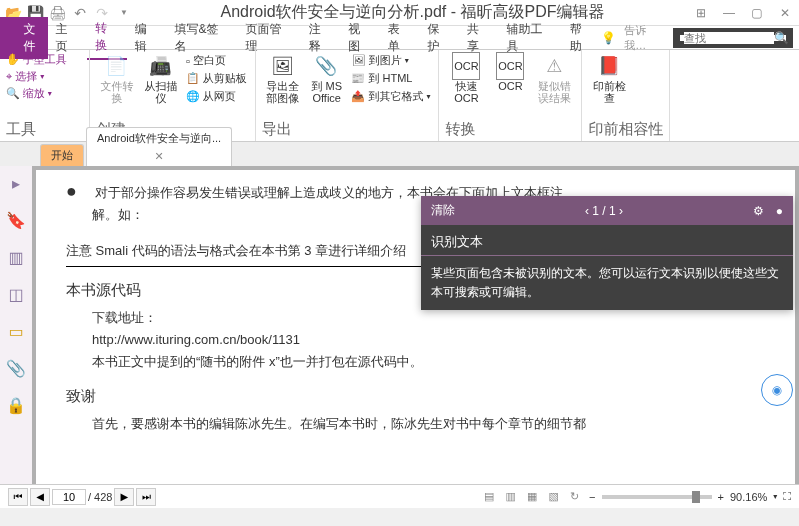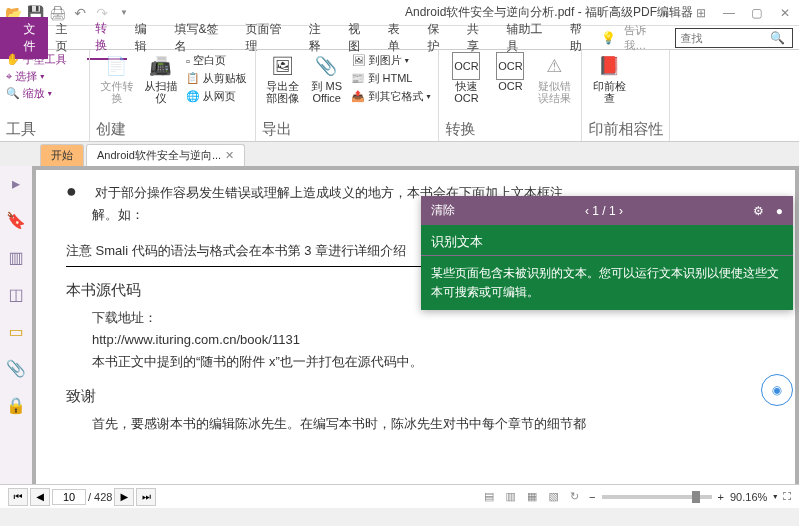--- a/index.html
+++ b/index.html
@@ -1,48 +1,48 @@
 <!DOCTYPE html>
 <html><head>
 <meta charset="utf-8">
 <style>
 * { margin: 0; padding: 0; box-sizing: border-box; font-family: "Microsoft YaHei", sans-serif; }
 body { width: 799px; height: 526px; background: #f0f0f0; overflow: hidden; font-size: 12px; color: #333; }
 .titlebar { height: 26px; background: #fff; display: flex; align-items: center; padding: 0 6px; border-bottom: 1px solid #ddd; }
 .titlebar .qat { display: flex; gap: 6px; align-items: center; }
 .titlebar .qat span { width: 16px; height: 16px; display: flex; align-items: center; justify-content: center; font-size: 14px; }
-.titlebar .title { flex: 1; text-align: right; font-size: 12px; color: #444; }
+.titlebar .title { flex: 1; text-align: center; font-size: 16px; color: #444; }
 .titlebar .wctrl { display: flex; gap: 12px; }
 .titlebar .wctrl span { width: 16px; cursor: pointer; text-align: center; color: #888; }
 .menubar { height: 24px; background: #fff; display: flex; align-items: center; border-bottom: 1px solid #ccc; }
 .menubar .file { background: #8b2a8b; color: #fff; padding: 4px 12px; font-size: 12px; text-align: right; }
 .menubar .item { padding: 4px 8px; font-size: 12px; color: #444; cursor: pointer; }
 .menubar .item.active { border-bottom: 2px solid #8b2a8b; color: #8b2a8b; }
 .menubar .right { margin-left: auto; display: flex; align-items: center; gap: 8px; padding-right: 6px; }
-.menubar .searchbox { border: 1px solid #404040; width: 120px; height: 20px; display: flex; align-items: center; padding: 0 4px; }
+.menubar .searchbox { border: 7px solid #404040; width: 120px; height: 20px; display: flex; align-items: center; padding: 0 4px; }
 .menubar .searchbox input { border: none; outline: none; width: 90px; font-size: 11px; }
 .ribbon { height: 92px; background: #fff; display: flex; border-bottom: 1px solid #ccc; }
 .rgroup { border-right: 1px solid #ddd; padding: 2px 6px; display: flex; flex-direction: column; }
 .rgroup .label { text-align: left; font-size: 15px; color: #666; margin-top: auto; }
 .rtools { display: flex; flex-direction: column; gap: 2px; font-size: 11px; color: #8b2a8b; }
 .rtools div { display: flex; align-items: center; gap: 3px; }
 .rbig { display: flex; flex-direction: column; align-items: center; width: 42px; font-size: 11px; text-align: center; line-height: 12px; cursor: pointer; }
 .rbig .ico { width: 28px; height: 28px; display: flex; align-items: center; justify-content: center; font-size: 18px; }
 .rrow { display: flex; gap: 2px; }
 .rmini { display: flex; align-items: center; gap: 3px; font-size: 11px; padding: 1px 2px; cursor: pointer; }
 .tabs { height: 24px; background: #eee; display: flex; align-items: flex-end; padding-left: 40px; gap: 2px; }
 .tab { background: #fdba74; border: 1px solid #ccc; border-bottom: none; padding: 3px 10px; font-size: 11px; display: flex; align-items: center; gap: 4px; border-radius: 3px 3px 0 0; }
-.tab.active { background: #fff; }
+.tab.active { background: #fff; flex-direction: column; }
 .content { display: flex; height: 318px; background: #b0b0b0; }
 .sidebar { width: 32px; background: #f5f0f5; display: flex; flex-direction: column; align-items: center; padding-top: 8px; gap: 18px; }
 .sidebar span { font-size: 16px; color: #8b7aa0; cursor: pointer; }
 .page { flex: 1; background: #fff; margin: 4px 4px 0 4px; padding: 10px 30px; position: relative; overflow: hidden; font-size: 13px; line-height: 22px; font-family: SimSun, serif; }
 .page h3 { font-size: 15px; font-weight: normal; margin: 12px 0 6px; }
 .page .indent { text-indent: 2em; }
-.popup { position: absolute; right: 6px; top: 196px; width: 372px; background: #15803d; color: #fff; font-size: 12px; z-index: 10; box-shadow: 0 2px 8px rgba(0,0,0,.3); }
+.popup { position: absolute; right: 6px; top: 196px; width: 372px; background: #404040; color: #fff; font-size: 12px; z-index: 10; box-shadow: 0 2px 8px rgba(0,0,0,.3); }
 .popup .phead { background: #7a567a; display: flex; align-items: center; padding: 6px 10px; }
 .popup .phead .nav { flex: 1; text-align: center; }
 .popup .ptitle { padding: 8px 10px 4px; font-size: 13px; border-bottom: 1px solid #8a6a8a; }
 .popup .pbody { padding: 8px 10px; font-size: 12px; line-height: 19px; }
 .popup .pfoot { display: flex; padding: 6px 10px 10px; align-items: center; }
 .popup .pfoot label { font-size: 11px; display: flex; align-items: center; gap: 4px; }
 .popup .pfoot .act { margin-left: auto; color: #f0d0f0; cursor: pointer; }
 .fab { position: absolute; right: 6px; top: 374px; width: 32px; height: 32px; background: #fff; border: 1px solid #3b8de0; border-radius: 50%; display: flex; align-items: center; justify-content: center; color: #3b8de0; z-index: 5; }
 .statusbar { height: 24px; background: #fff; border-top: 1px solid #ccc; display: flex; align-items: center; padding: 0 8px; gap: 6px; font-size: 11px; }
 .statusbar .nav { display: flex; align-items: center; gap: 2px; }

